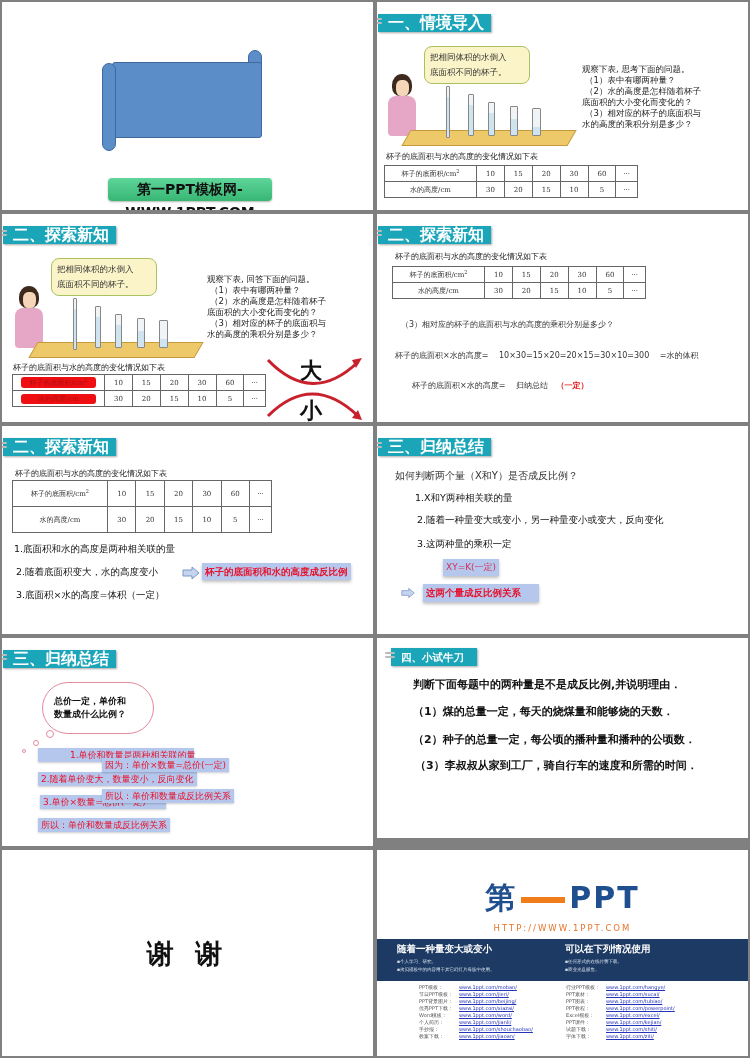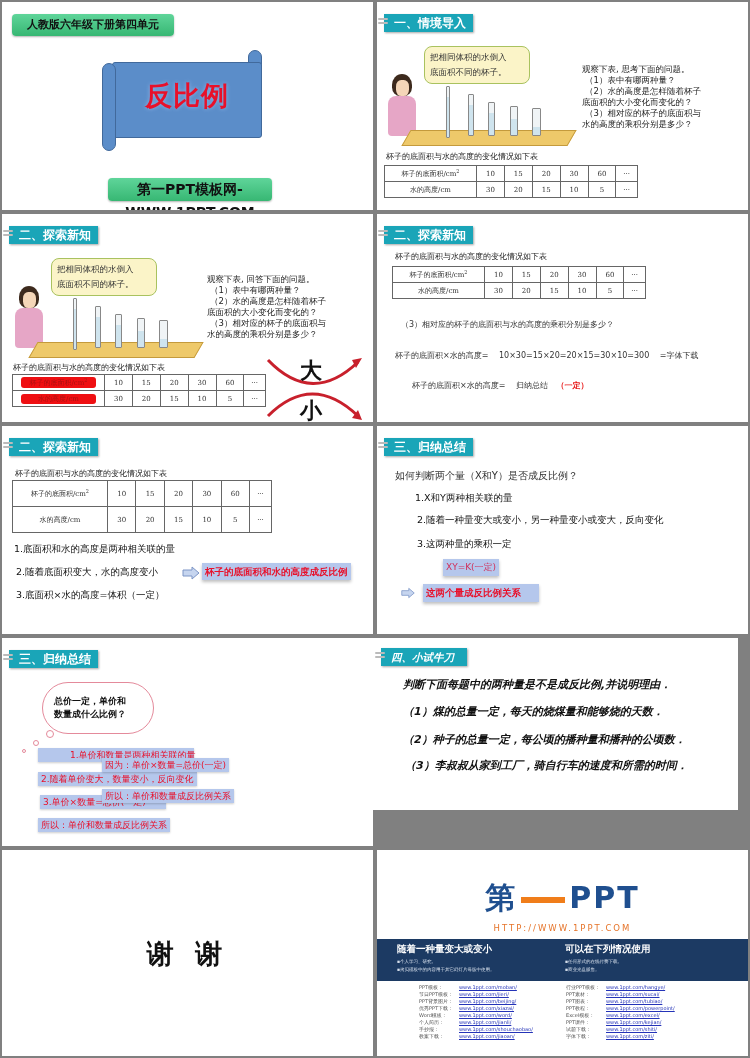--- a/index.html
+++ b/index.html
@@ -6,26 +6,26 @@
   body { width: 750px; height: 1058px; background: #808080; font-family: "DejaVu Sans", "Liberation Sans", sans-serif; overflow: hidden; position: relative; }
   .grid { position: absolute; left: 0; top: 0; width: 750px; height: 1058px; }
   .slide { position: absolute; background: #fff; overflow: hidden; }
   .s1 { left: 2px; top: 2px; width: 371px; height: 208px; }
   .s2 { left: 377px; top: 2px; width: 371px; height: 208px; }
   .s3 { left: 2px; top: 214px; width: 371px; height: 208px; }
   .s4 { left: 377px; top: 214px; width: 371px; height: 208px; }
   .s5 { left: 2px; top: 426px; width: 371px; height: 208px; }
   .s6 { left: 377px; top: 426px; width: 371px; height: 208px; }
   .s7 { left: 2px; top: 638px; width: 371px; height: 208px; }
-  .s8 { left: 367px; top: 638px; width: 371px; height: 172px; font-style: italic; }
+  .s8 { left: 377px; top: 638px; width: 371px; height: 200px; }
   .s9 { left: 2px; top: 850px; width: 371px; height: 206px; }
   .s10 { left: 377px; top: 850px; width: 371px; height: 206px; }
 
   
-  .sec-tag { position: absolute; left: 7px; top: 12px; height: 18px; background: #1aa5b8; color: #fff; font-weight: bold; font-size: 12px; line-height: 18px; padding: 0 7px 0 10px; box-shadow: 1px 1px 2px rgba(0,0,0,.35); }
+  .sec-tag { position: absolute; left: 1px; top: 12px; height: 18px; background: #1aa5b8; color: #fff; font-weight: bold; font-size: 16px; line-height: 18px; padding: 0 7px 0 10px; box-shadow: 1px 1px 2px rgba(0,0,0,.35); }
   .sec-tag .hook { position: absolute; left: -6px; top: 4px; width: 10px; height: 10px; }
   .sec-tag .hook i { display: block; height: 2px; background: #bbb; margin-bottom: 2px; border-radius: 1px; }
 
   
   .green-pill { position: absolute; background: linear-gradient(#5fd59a, #37b773); border-radius: 4px; color: #111; font-weight: bold; box-shadow: 0 1px 2px rgba(0,0,0,.3); text-align: center; }
   .s1 .top-pill { left: 10px; top: 12px; width: 162px; height: 22px; line-height: 22px; font-size: 11px; }
   .s1 .bottom-pill { left: 106px; top: 176px; width: 164px; height: 23px; line-height: 23px; font-size: 14px; }
   .scroll { position: absolute; left: 100px; top: 48px; width: 162px; height: 102px; }
   .scroll .body { position: absolute; left: 10px; top: 12px; width: 150px; height: 76px; background: #5b8dc9; border: 1px solid #41699b; border-radius: 3px; }
   .scroll .roll-l { position: absolute; left: 0; top: 13px; width: 14px; height: 88px; background: #5b8dc9; border: 1px solid #41699b; border-radius: 7px; }
@@ -89,26 +89,24 @@
   .links .row { white-space: nowrap; }
   .links .lbl { display: inline-block; width: 40px; }
   .links a { color: #2433b8; text-decoration: underline; }
 </style>
 </head>
 <body>
 
 <div class="grid">
 
   <div class="slide s1">
-    <div class="green-pill top-pill">人教版六年级下册第四单元</div>
     <div class="scroll">
       <div class="roll-r"></div>
       <div class="body"></div>
       <div class="roll-l"></div>
-      <div class="title">反比例</div>
     </div>
     <div class="green-pill bottom-pill">第一PPT模板网-WWW.1PPT.COM</div>
   </div>
 
   <div class="slide s2">
     <div class="sec-tag">
       <span class="hook">
           <i></i>
           <i></i>
         </span>
@@ -280,21 +278,21 @@
         <td>10</td>
         <td>5</td>
         <td>···</td>
       </tr>
     </tbody>
       </table>
     <div class="line-text" style="left:24px;top:105px;">（3）相对应的杯子的底面积与水的高度的乘积分别是多少？</div>
     <div class="line-text" style="left:18px;top:136px;">
       <span>杯子的底面积×水的高度=</span>
       <span style="margin-left:8px">10×30=15×20=20×15=30×10=300</span>
-      <span style="margin-left:8px">=字体下载</span>
+      <span style="margin-left:8px">=水的体积</span>
     </div>
     <div class="line-text" style="left:35px;top:166px;">
       <span>杯子的底面积×水的高度=</span>
       <span style="margin-left:8px">归纳总结</span>
       <span class="red" style="margin-left:6px">（一定）</span>
     </div>
   </div>
 
   <div class="slide s5">
     <div class="sec-tag">

